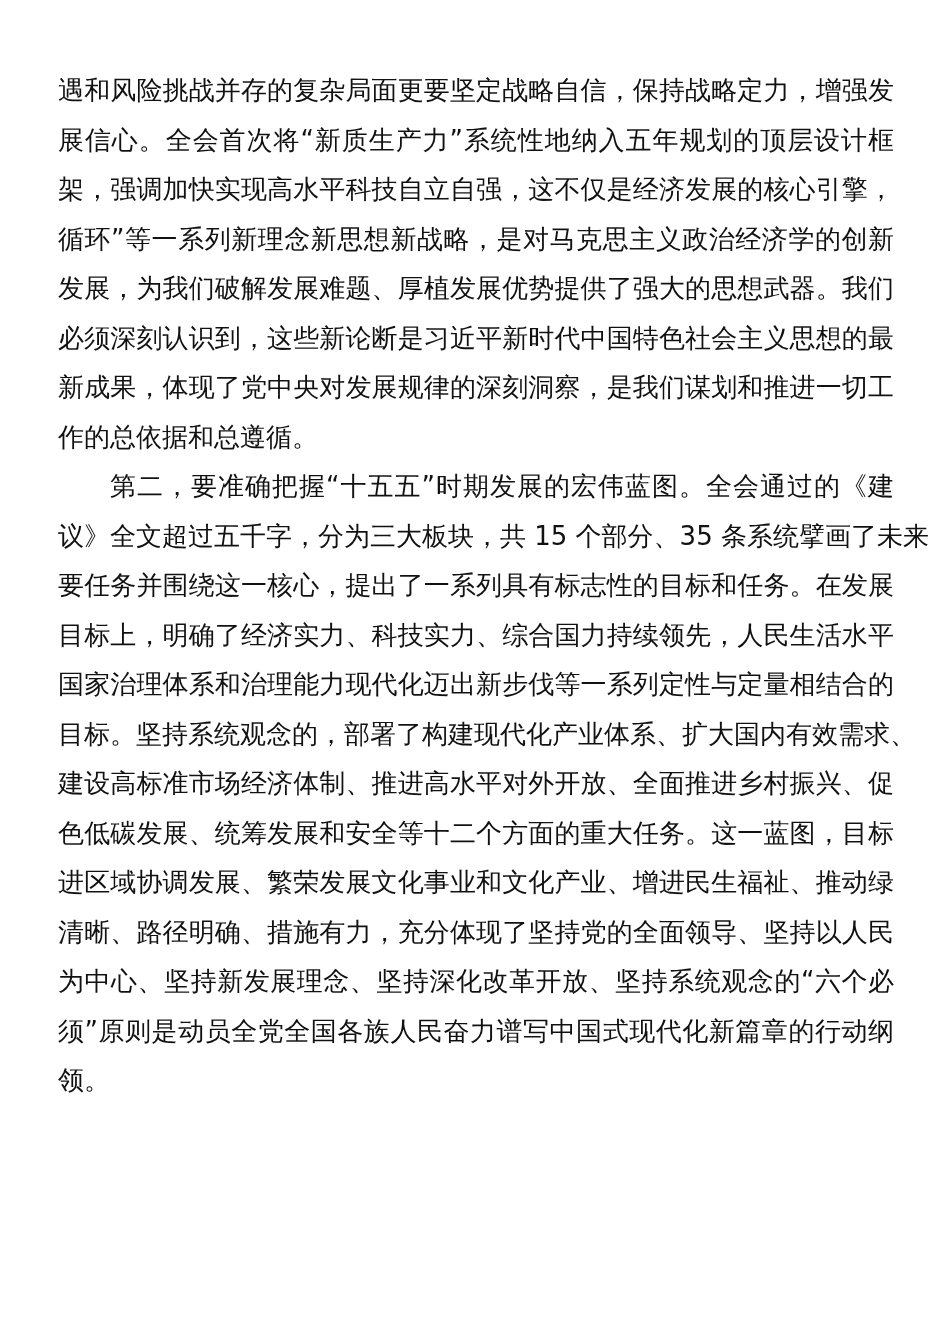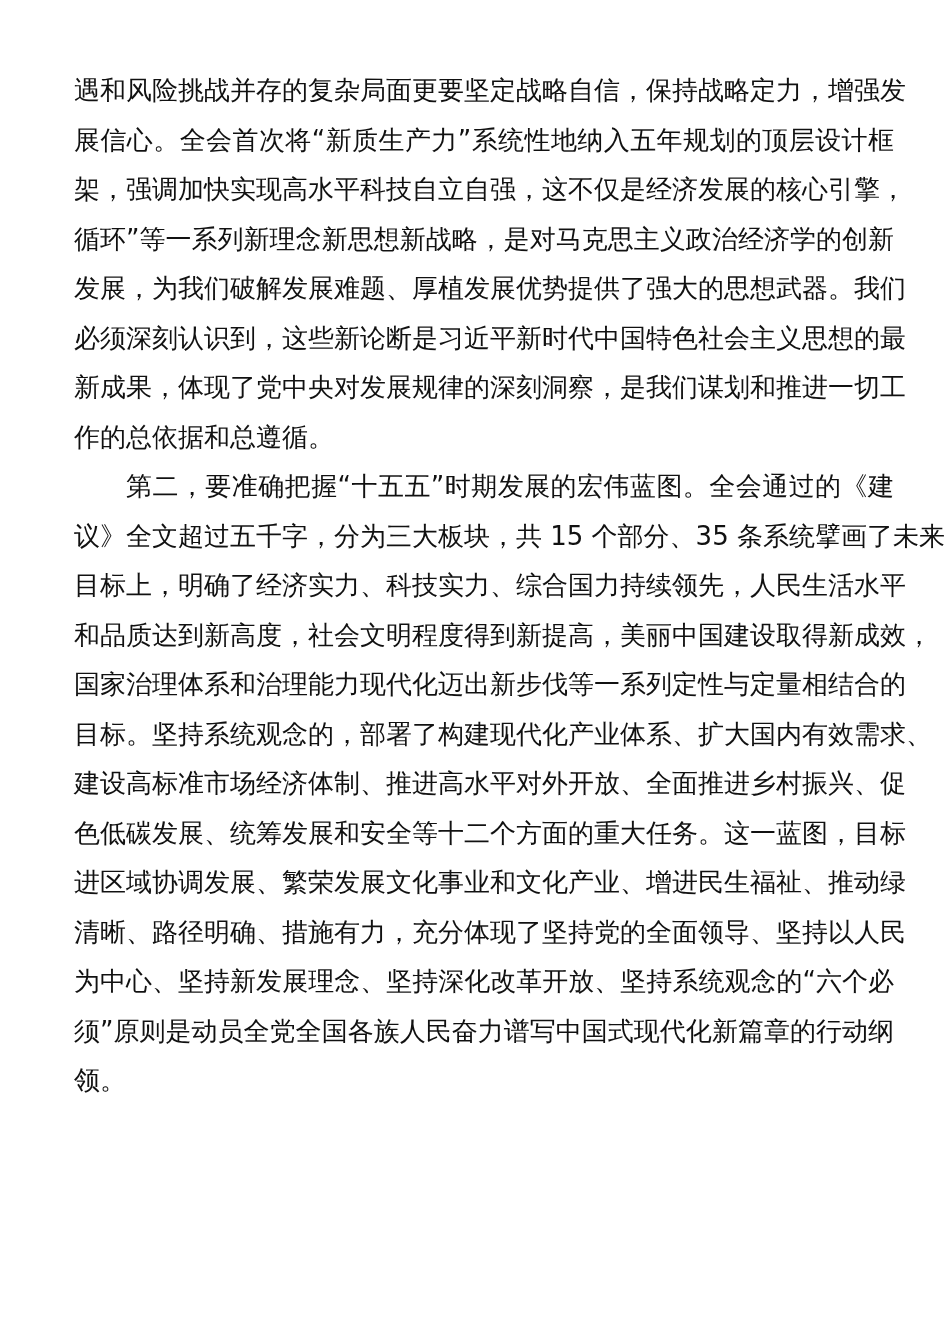--- a/index.html
+++ b/index.html
@@ -22,21 +22,20 @@
       font-size: 26px;
       line-height: 49.5px;
       color: #111111;
     }
     .line {
       display: block;
       white-space: nowrap;
       height: 49.5px;
       text-align: justify;
       text-align-last: justify;
-      margin-left: 16px;
     }
     .line.last {
       text-align-last: left;
     }
     .line.indent {
       padding-left: 52px;
     }
   </style>
 </head>
 <body>
@@ -48,22 +47,22 @@
     <span class="line">架，强调加快实现高水平科技自立自强，这不仅是经济发展的核心引擎，</span>
     <span class="line">循环”等一系列新理念新思想新战略，是对马克思主义政治经济学的创新</span>
     <span class="line">发展，为我们破解发展难题、厚植发展优势提供了强大的思想武器。我们</span>
     <span class="line">必须深刻认识到，这些新论断是习近平新时代中国特色社会主义思想的最</span>
     <span class="line">新成果，体现了党中央对发展规律的深刻洞察，是我们谋划和推进一切工</span>
     <span class="line last">作的总依据和总遵循。</span>
   </div>
   <div class="paragraph">
     <span class="line indent">第二，要准确把握“十五五”时期发展的宏伟蓝图。全会通过的《建</span>
     <span class="line">议》全文超过五千字，分为三大板块，共 15 个部分、35 条系统擘画了未来</span>
+    <span class="line">要任务并围绕这一核心，提出了一系列具有标志性的目标和任务。在发展</span>
     <span class="line">目标上，明确了经济实力、科技实力、综合国力持续领先，人民生活水平</span>
-    <span class="line">和品质达到新高度，社会文明程度得到新提高，美丽中国建设取得新成效，</span>
     <span class="line">国家治理体系和治理能力现代化迈出新步伐等一系列定性与定量相结合的</span>
     <span class="line">目标。坚持系统观念的，部署了构建现代化产业体系、扩大国内有效需求、</span>
     <span class="line">建设高标准市场经济体制、推进高水平对外开放、全面推进乡村振兴、促</span>
     <span class="line">色低碳发展、统筹发展和安全等十二个方面的重大任务。这一蓝图，目标</span>
     <span class="line">进区域协调发展、繁荣发展文化事业和文化产业、增进民生福祉、推动绿</span>
     <span class="line">清晰、路径明确、措施有力，充分体现了坚持党的全面领导、坚持以人民</span>
     <span class="line">为中心、坚持新发展理念、坚持深化改革开放、坚持系统观念的“六个必</span>
     <span class="line">须”原则是动员全党全国各族人民奋力谱写中国式现代化新篇章的行动纲</span>
     <span class="line last">领。</span>
   </div>

